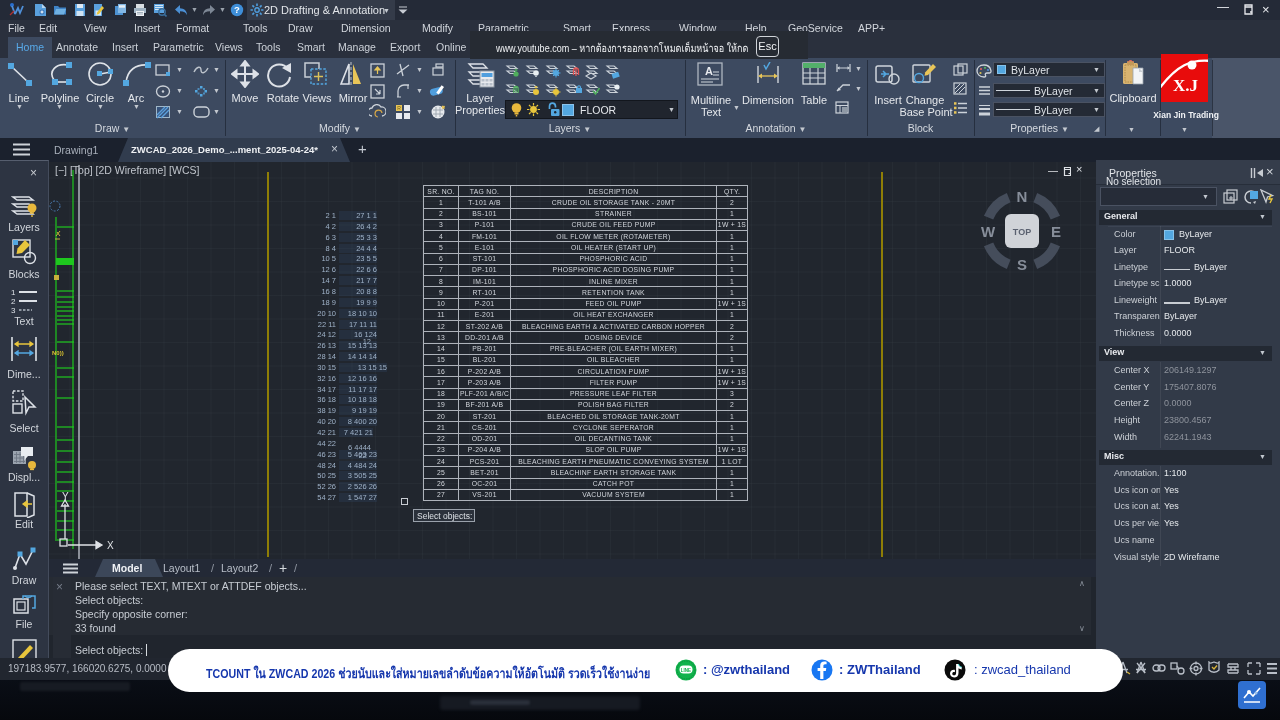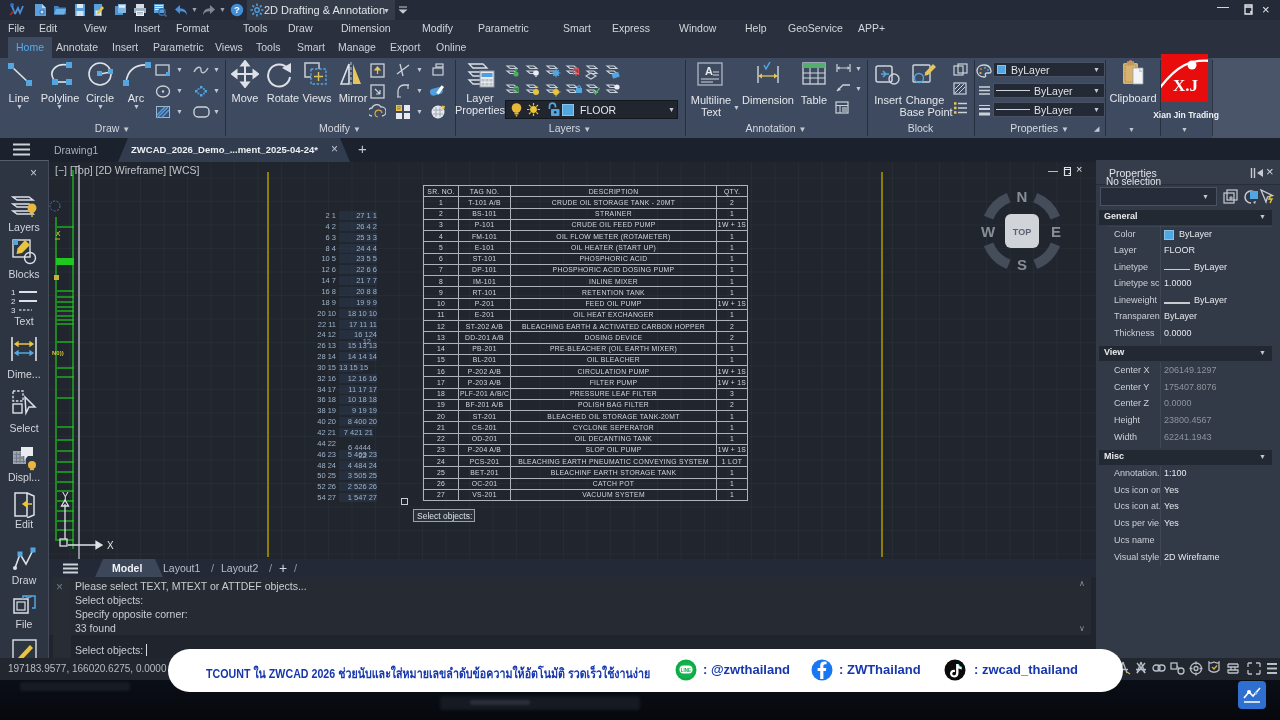--- a/index.html
+++ b/index.html
@@ -165,21 +165,21 @@
     <div class="num h" style="left:290px;top:92.4px;width:38px">23 5 5</div>
     <div class="num h" style="left:290px;top:103.2px;width:38px">22 6 6</div>
     <div class="num h" style="left:290px;top:114.1px;width:38px">21 7 7</div>
     <div class="num h" style="left:290px;top:125.0px;width:38px">20 8 8</div>
     <div class="num h" style="left:290px;top:135.8px;width:38px">19 9 9</div>
     <div class="num h" style="left:290px;top:146.6px;width:38px">18 10 10</div>
     <div class="num h" style="left:290px;top:157.5px;width:38px">17 11 11</div>
     <div class="num h" style="left:290px;top:168.3px;width:38px">16 124</div>
     <div class="num h" style="left:290px;top:179.2px;width:38px">15 13 13</div>
     <div class="num h" style="left:290px;top:190.0px;width:38px">14 14 14</div>
-    <div class="num h" style="left:290px;top:200.9px;width:24px">13 15 15</div>
+    <div class="num h" style="left:290px;top:200.9px;width:48px">13 15 15</div>
     <div class="num h" style="left:290px;top:211.8px;width:38px">12 16 16</div>
     <div class="num h" style="left:290px;top:222.6px;width:38px">11 17 17</div>
     <div class="num h" style="left:290px;top:233.4px;width:38px">10 18 18</div>
     <div class="num h" style="left:290px;top:244.3px;width:38px">9 19 19</div>
     <div class="num h" style="left:290px;top:255.2px;width:38px">8 400 20</div>
     <div class="num h" style="left:290px;top:266.0px;width:34px">7 421 21</div>
     <div class="num h" style="left:290px;top:287.7px;width:38px">5 463 23</div>
     <div class="num h" style="left:290px;top:298.5px;width:38px">4 484 24</div>
     <div class="num h" style="left:290px;top:309.4px;width:38px">3 505 25</div>
     <div class="num h" style="left:290px;top:320.2px;width:38px">2 526 26</div>
@@ -1060,20 +1060,26 @@
       <span class="abs" style="left:68px;top:341px;color:#e6e9ec">Yes</span>
     <span class="lbl" style="top:358px">Ucs per vie...</span>
       <span class="abs" style="left:68px;top:358px;color:#e6e9ec">Yes</span>
     <span class="lbl" style="top:375px">Ucs name</span>
     <span class="lbl" style="top:392px">Visual style</span>
       <span class="abs" style="left:68px;top:392px;color:#e6e9ec">2D Wireframe</span>
     <div class="vsep" style="top:66px;height:118px"></div>
     <div class="vsep" style="top:202px;height:86px"></div>
     <div class="vsep" style="top:306px;height:100px"></div>
   </div>
+  <div id="ytov">
+    <div class="abs" style="left:26px;top:7px;width:254px;height:18px;overflow:hidden">
+        <span style="position:absolute;left:0;top:1px;white-space:nowrap;transform:scaleX(0.82);transform-origin:0 0">www.youtube.com – หากต้องการออกจากโหมดเต็มหน้าจอ ให้กด</span>
+      </div>
+    <div class="abs" style="left:286px;top:5px;width:23px;height:21px;border:1.5px solid #cfd3d8;border-radius:4px;text-align:center;font-size:11px;line-height:19px">Esc</div>
+  </div>
   <div id="banner">
     <div class="abs" style="left:38px;top:10px;width:452px;height:24px;overflow:hidden">
         <span style="position:absolute;left:0;top:3px;font-size:13.5px;font-weight:bold;white-space:nowrap;transform:scaleX(0.79);transform-origin:0 0">TCOUNT ใน ZWCAD 2026 ช่วยนับและใส่หมายเลขลำดับข้อความให้อัตโนมัติ รวดเร็วใช้งานง่าย</span>
       </div>
     <svg class="abs" style="left:507px;top:10px" width="22" height="22" viewBox="0 0 22 22">
         <circle cx="11" cy="11" r="10.5" fill="#11b34c"></circle>
         <circle cx="11" cy="11" r="9" fill="none" stroke="#0d8f3c" stroke-width="1" stroke-dasharray="1.5 1"></circle>
         <rect x="4.5" y="6.5" width="13" height="8" rx="4" fill="#fff"></rect>
         <text x="11" y="12.6" text-anchor="middle" font-size="4.5" font-weight="bold" fill="#11b34c" font-family="Liberation Sans">LINE</text>
       </svg>
@@ -1081,15 +1087,15 @@
     <svg class="abs" style="left:643px;top:10px" width="22" height="22" viewBox="0 0 22 22">
         <circle cx="11" cy="11" r="10.5" fill="#1877f2"></circle>
         <path d="M14.8 12 l.5-3 h-2.9 V7 c0-.9.4-1.7 1.8-1.7 h1.4 V2.7 c-.8-.1-1.6-.2-2.4-.2 -2.4 0-4 1.5-4 4.1 V9 H6.6 v3 h2.6 v8 h3.2 v-8 z" fill="#fff"></path>
       </svg>
     <span class="abs" style="left:671px;top:13px;font-size:13px;font-weight:bold">: ZWThailand</span>
     <svg class="abs" style="left:776px;top:10px" width="22" height="22" viewBox="0 0 22 22">
         <circle cx="11" cy="11" r="10.5" fill="#0a0a0a"></circle>
         <path d="M14.5 5 c.4 1.8 1.5 2.9 3.2 3.1 v2.3 c-1.2 0-2.3-.4-3.2-1.1 v4.6 c0 2.9-1.9 4.6-4.4 4.6 -2.4 0-4.1-1.6-4.1-3.9 0-2.2 1.6-3.8 4-3.8 .3 0 .6 0 .9.1 v2.4 c-.3-.1-.6-.2-.9-.2 -1 0-1.7.7-1.7 1.6 0 1 .7 1.6 1.8 1.6 1.2 0 2-.8 2-2.3 V5 z" fill="#fff"></path>
         <path d="M14.5 5 c.4 1.8 1.5 2.9 3.2 3.1" stroke="#25f4ee" stroke-width="0.8" fill="none"></path>
       </svg>
-    <span class="abs" style="left:806px;top:13px;font-size:13px;font-weight:bold">: zwcad_thailand</span>
+    <span class="abs" style="left:806px;top:13px;font-size:13px;font-weight:normal">: zwcad_thailand</span>
   </div>
 </div>
 
 </body></html>

